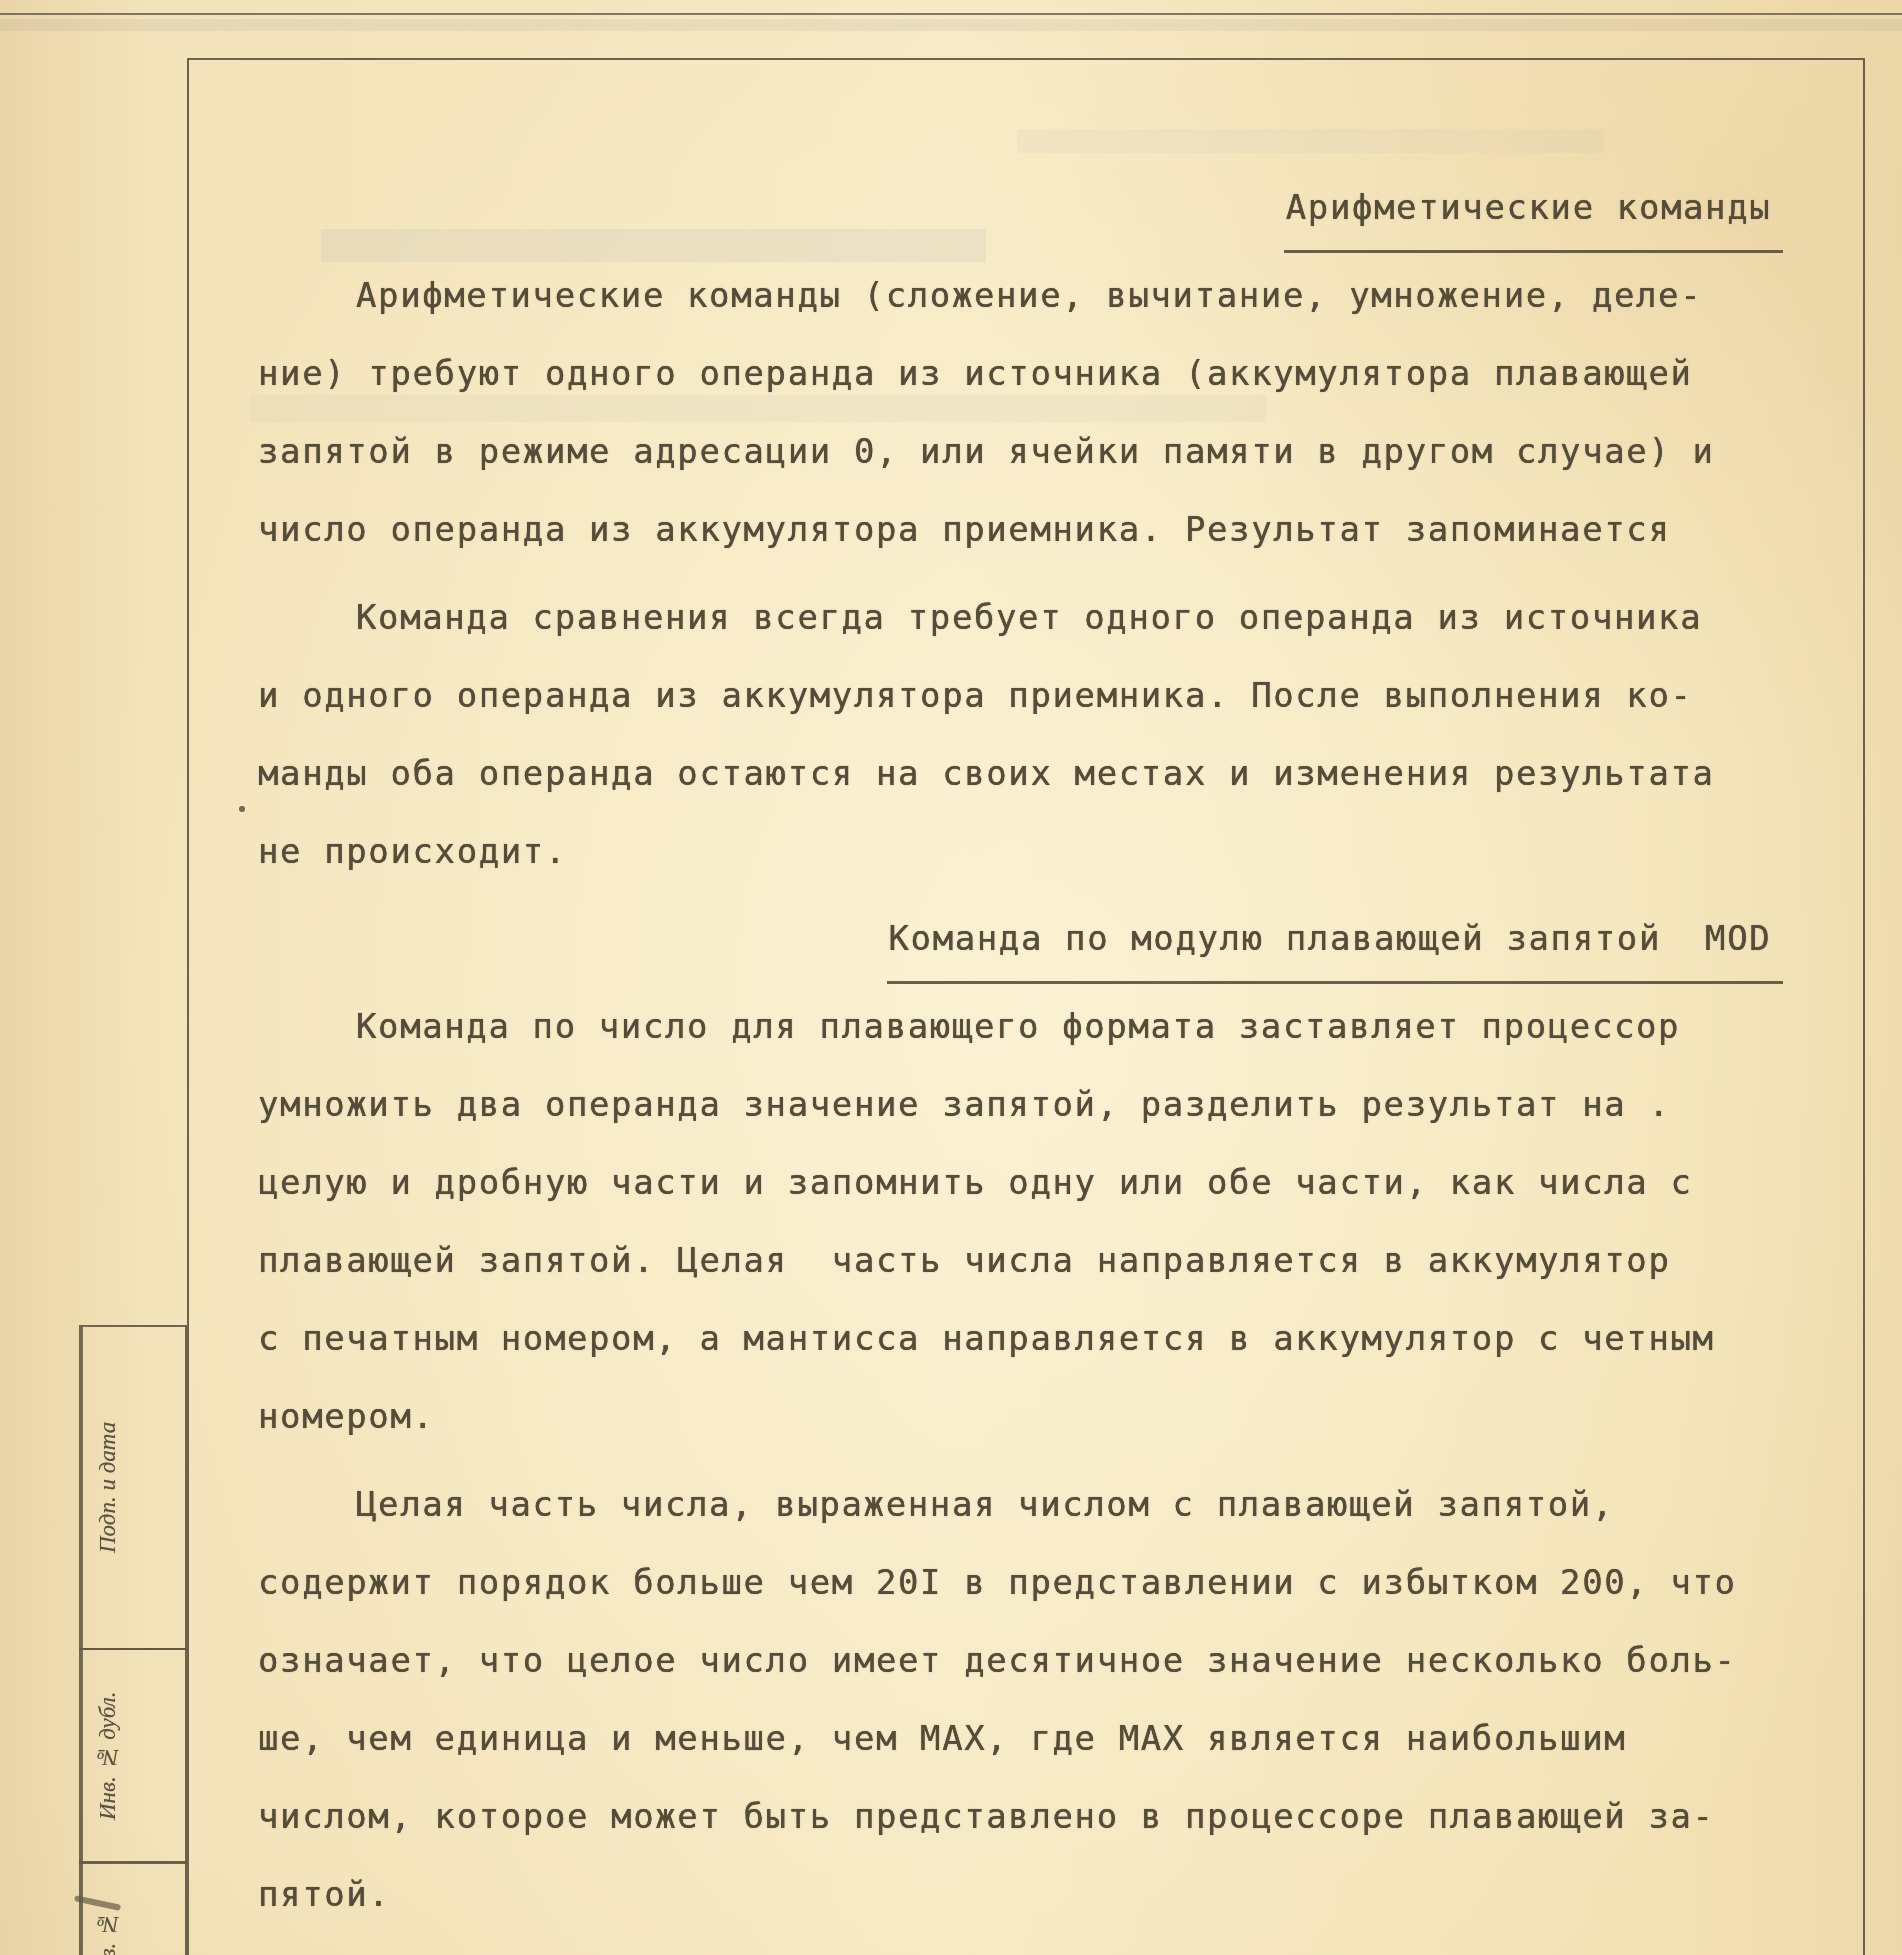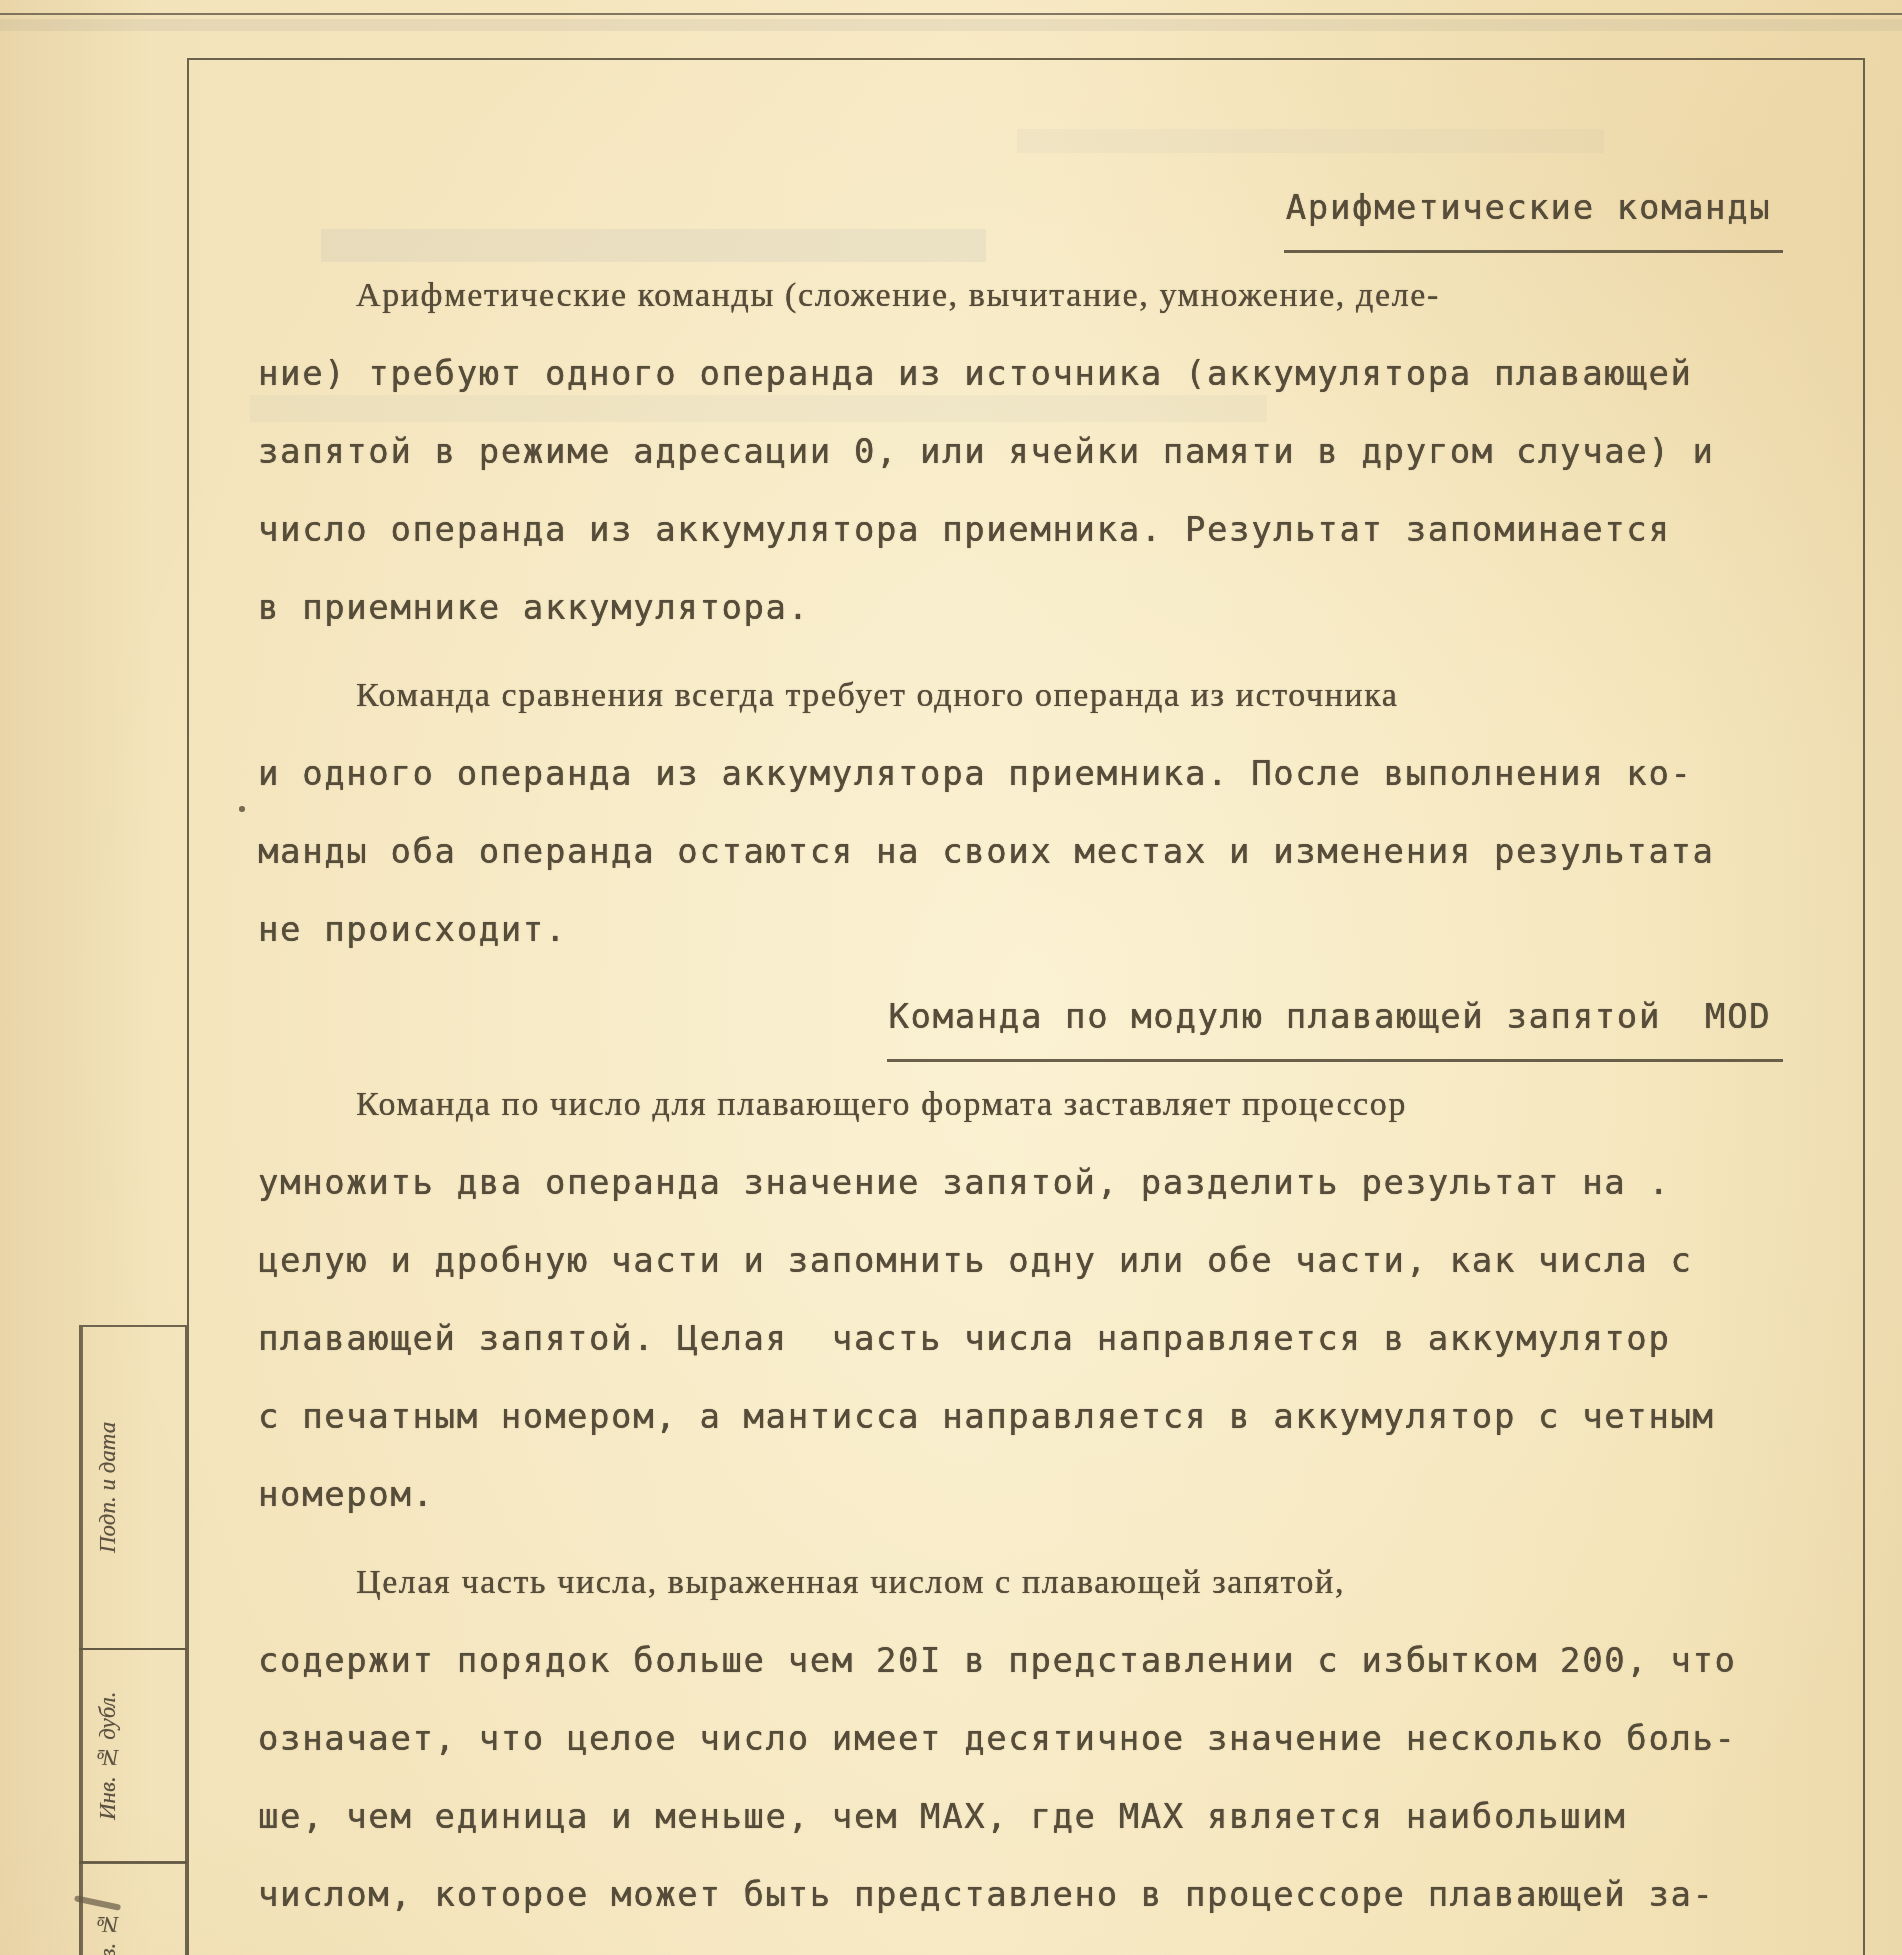--- a/index.html
+++ b/index.html
@@ -30,21 +30,21 @@
 
   
   .body-text{
     position:absolute;left:258px;top:168px;width:1525px;
     color:#564c3a;
     font-size:34px;letter-spacing:1.6px;
     text-shadow:0 0 1.2px rgba(86,75,55,0.55), 0 0 0.4px rgba(86,75,55,0.8);
   }
   .line{height:78px;line-height:78px;white-space:pre;}
   .para{margin-top:9.8px;}
-  .indent{padding-left:98px;font-family:Liberation Serif, serif;}
+  .indent{padding-left:98px;}
   .head .u{
     display:inline-block;
     border-bottom:3.1px solid rgba(90,80,60,0.9);
     padding:0 11.7px 3.9px 1.6px;
   }
   .head{padding-left:82px;text-align:right;}
 
   .stray-dot{position:absolute;left:239px;top:806px;width:5.5px;height:5.5px;border-radius:50%;background:rgba(86,75,55,0.8);}
   .pen-mark{position:absolute;left:74px;top:1900px;width:47px;height:6.3px;background:rgba(90,80,60,0.65);border-radius:3.1px;transform:rotate(12deg);}
 
@@ -81,21 +81,20 @@
   <div class="main-frame"></div>
 
   <div class="body-text">
     <div class="line head"><span class="u">Арифметические команды</span></div>
 
     <div class="para">
       <div class="line indent">Арифметические команды (сложение, вычитание, умножение, деле-</div>
       <div class="line">ние) требуют одного операнда из источника (аккумулятора плавающей</div>
       <div class="line">запятой в режиме адресации 0, или ячейки памяти в другом случае) и</div>
       <div class="line">число операнда из аккумулятора приемника. Результат запоминается</div>
-      <div class="line">в приемнике аккумулятора.</div>
     </div>
 
     <div class="para">
       <div class="line indent">Команда сравнения всегда требует одного операнда из источника</div>
       <div class="line">и одного операнда из аккумулятора приемника. После выполнения ко-</div>
       <div class="line">манды оба операнда остаются на своих местах и изменения результата</div>
       <div class="line">не происходит.</div>
     </div>
 
     <div class="para line head"><span class="u">Команда по модулю плавающей запятой  MOD</span></div>

